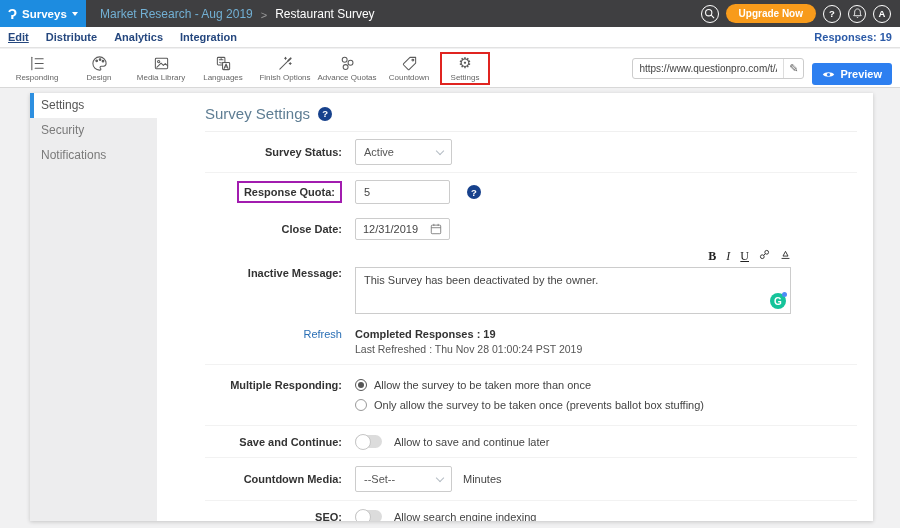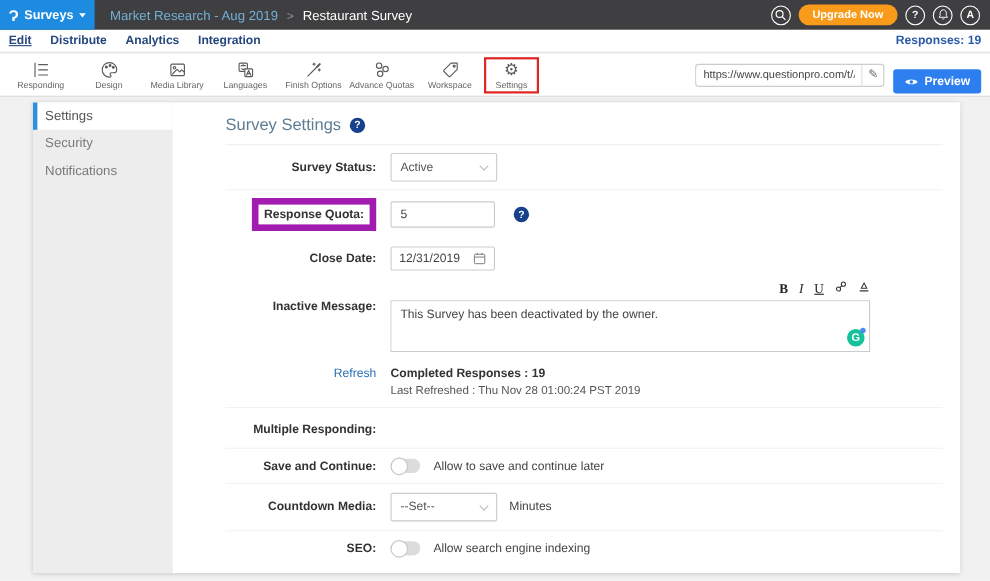--- a/index.html
+++ b/index.html
@@ -45,21 +45,21 @@
   .side-item { height:25px; line-height:25px; padding-left:11px; font-size:12px; color:#7a7a7a; cursor:pointer; }
   .side-item.active { background:#fff; border-left:4px solid #2d8fe0; padding-left:7px; color:#555; }
 
   .content { flex:1; padding:12px 16px 0 48px; font-size:11px; color:#444; }
   .page-title { color:#5e7d93; font-size:15px; display:flex; align-items:center; gap:8px; padding-bottom:9px; border-bottom:1px solid #f0f0f0; }
   .help-dot { width:14px; height:14px; border-radius:50%; background:#17418c; color:#fff; font-size:9.5px; font-weight:bold; display:inline-flex; align-items:center; justify-content:center; cursor:pointer; flex-shrink:0; }
 
   .frow { display:flex; align-items:center; padding:7px 0; }
   .frow.top { align-items:flex-start; }
   .flabel { width:137px; text-align:right; font-weight:bold; color:#333; flex-shrink:0; margin-right:13px; }
-  .red-box { border:6px solid #a21caf; padding:3px 5px; display:inline-block; }
+  .red-box { border:2px solid #a21caf; padding:3px 5px; display:inline-block; }
   .divider { border-bottom:1px solid #f2f2f2; }
 
   .ctl-select { width:97px; height:24px; border:1px solid #ccc; border-radius:2px; display:flex; align-items:center; justify-content:space-between; padding:12px 8px; color:#555; background:#fff; cursor:pointer;gap:16px; }
   .chev { width:6px; height:6px; border-right:1.5px solid #b4bcc4; border-bottom:1.5px solid #b4bcc4; transform:rotate(45deg); margin-top:-3px; }
   .ctl-input { width:95px; height:24px; border:1px solid #ccc; border-radius:2px; font-size:11px; color:#444; padding:0 8px; font-family:inherit; outline:none; }
   .date-box { display:flex; align-items:center; justify-content:space-between; width:95px; height:22px; border:1px solid #ccc; border-radius:2px; padding:0 7px; color:#444; cursor:pointer; }
 
   .editor { flex:1; max-width:436px; }
   .editor-toolbar { display:flex; justify-content:flex-end; align-items:center; gap:10px; padding-bottom:3px; font-family:"Liberation Serif",serif; font-size:12px; color:#222; }
   .ed-btn { cursor:pointer; }
@@ -193,21 +193,21 @@
     </span>
     <span class="tlabel">Advance Quotas</span>
   </div>
   <div class="tool">
     <span class="ticon">
       <svg class="ic" width="17" height="17" viewBox="0 0 18 18">
           <path d="M15.5 2.5 h-6 L2.8 9.2 a1 1 0 0 0 0 1.4 l4.6 4.6 a1 1 0 0 0 1.4 0 L15.5 8.5 Z"></path>
           <circle cx="12.6" cy="5.4" r="1"></circle>
         </svg>
     </span>
-    <span class="tlabel">Workspace</span>
+    <span class="tlabel">Countdown</span>
   </div>
   <div class="tool highlight">
     <span class="ticon" style="font-size:15px;">⚙</span>
     <span class="tlabel">Settings</span>
   </div>
   <div class="toolbar-right">
     <div class="url-box">
       <input class="url-input" value="https://www.questionpro.com/t/APNrFZ" style="">
       <span class="pencil">✎</span>
     </div>
@@ -298,20 +298,30 @@
       <span class="refresh-link">Refresh</span>
       <div>
         <div class="completed">Completed Responses : 19</div>
         <div class="lastref">Last Refreshed : Thu Nov 28 01:00:24 PST 2019</div>
       </div>
     </div>
     <div class="divider"></div>
 
     <div class="frow top" style="padding:10px 0;">
       <div class="flabel" style="padding-top:4px;">Multiple Responding:</div>
+      <div>
+        <div class="radio-opt">
+          <span class="radio sel"></span>
+          <span>Allow the survey to be taken more than once</span>
+        </div>
+        <div class="radio-opt">
+          <span class="radio"></span>
+          <span>Only allow the survey to be taken once (prevents ballot box stuffing)</span>
+        </div>
+      </div>
     </div>
     <div class="divider"></div>
 
     <div class="frow" style="padding:9px 0;">
       <div class="flabel">Save and Continue:</div>
       <span class="toggle"></span>
       <span>Allow to save and continue later</span>
     </div>
     <div class="divider"></div>
 

